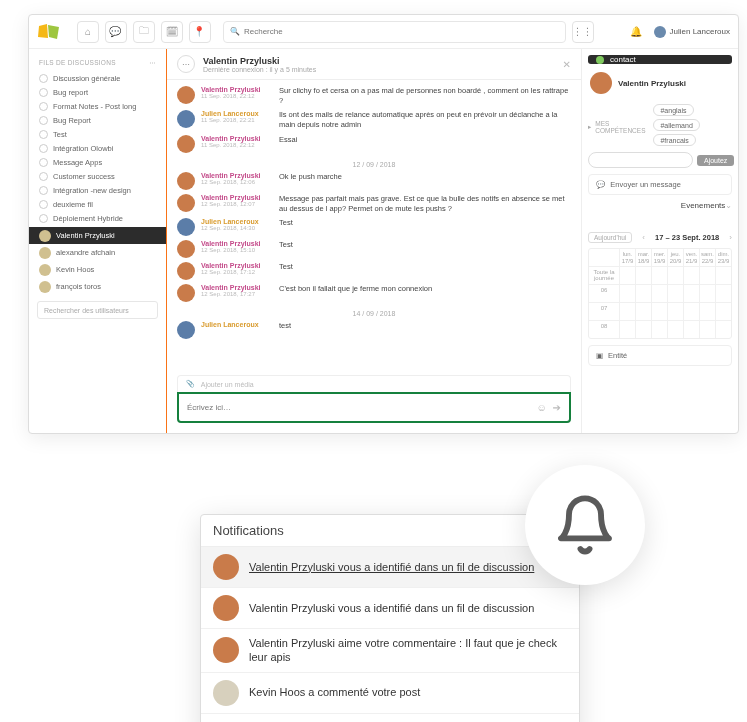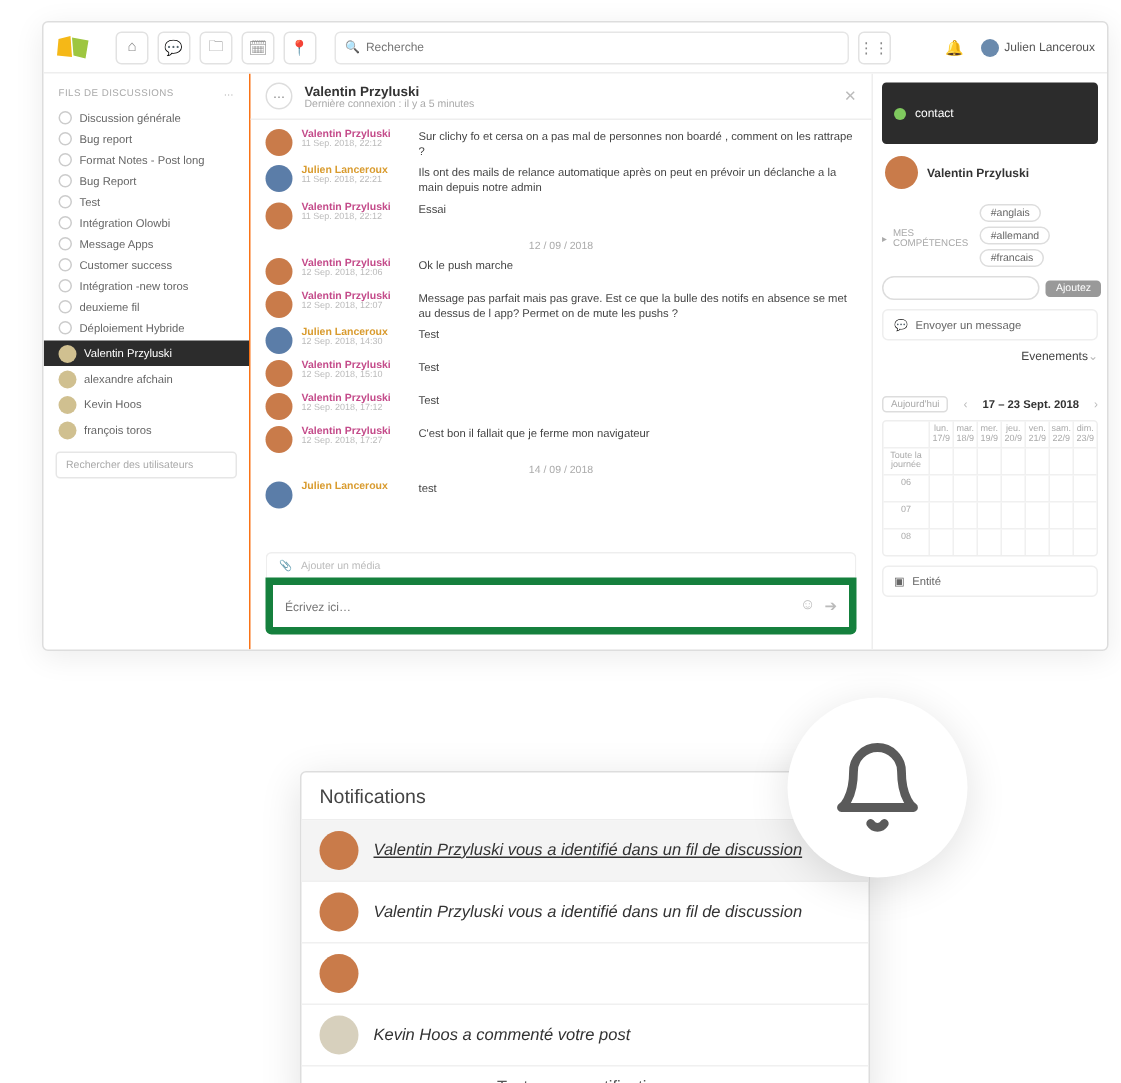--- a/index.html
+++ b/index.html
@@ -30,25 +30,25 @@
   .msg .av.blue { background: #5b7da8; }
   .msg .meta { width: 72px; flex: 0 0 auto; }
   .msg .name { font-size: 7px; font-weight: 600; }
   .msg .name.pink { color: #c44b8a; }
   .msg .name.orange { color: #d99b2e; }
   .msg .date { font-size: 6px; color: #bbb; }
   .msg .text { font-size: 7.5px; color: #444; line-height: 1.35; flex:1; }
   .date-sep { text-align: center; font-size: 7px; color: #aaa; padding: 4px 0; }
   .composer { padding: 6px 10px 10px; }
   .composer-media { border: 1px solid #eee; border-bottom: 0; border-radius: 4px 4px 0 0; padding: 4px 8px; font-size: 7px; color: #bbb; display:flex; align-items:center; gap:6px;}
-  .composer-input { border: 5px solid #15803d; border-radius: 0 0 4px 4px; padding: 8px; display:flex; align-items:center;}
+  .composer-input { border: 2px solid #15803d; border-radius: 0 0 4px 4px; padding: 8px; display:flex; align-items:center;}
   .composer-input input { border:0; outline:0; flex:1; font-size:8px; color:#666; }
   .composer-input .actions { display:flex; gap:6px; color:#bbb; font-size:10px; }
   .rightpanel { width: 156px; padding: 6px; overflow:hidden; }
-  .contact-head { background: #2c2c2c; color: #fff; border-radius: 3px; padding: 16px 8px; font-size: 8px; display:flex; align-items:center; gap:6px;}
+  .contact-head { background: #2c2c2c; color: #fff; border-radius: 3px; padding: 0 8px; font-size: 8px; display:flex; align-items:center; gap:6px;}
   .contact-head .dot { width:8px;height:8px;border-radius:50%;background:#7fc95e;}
   .contact-row { display:flex; align-items:center; gap:6px; padding: 8px 2px; }
   .contact-av { width:22px;height:22px;border-radius:50%;background:#c97b4a;}
   .contact-name { font-size:8px; font-weight:600; color:#333;}
   .skills-label { font-size:6.5px; color:#aaa; display:flex;align-items:center;gap:4px;}
   .skillrow{display:flex;flex-wrap:wrap;gap:3px;margin:2px 0 6px}
   .skill { border:1px solid #ddd; border-radius:9px; padding:1.5px 6px; font-size:7px; color:#666;}
   .addrow{display:flex;gap:4px;align-items:center;margin-bottom:6px}
   .addrow input{flex:1;border:1px solid #ddd;border-radius:9px;height:16px;padding:0 6px;font-size:7px}
   .addbtn{background:#999;color:#fff;border-radius:3px;padding:2px 7px;font-size:7px;cursor:pointer}
@@ -66,21 +66,21 @@
   .cal-rows div.row span:first-child{border-left:0;width:30px;flex:0 0 30px;text-align:center;padding-top:2px}
 
   
   .notif-pop { position: absolute; left: 200px; top: 514px; width: 380px; background: #fff; border: 1px solid #ddd; border-radius: 4px; box-shadow: 0 6px 28px rgba(0,0,0,0.12); font-size: 11px; }
   .notif-head { padding: 8px 12px; font-size: 13px; color: #444; border-bottom:1px solid #eee;}
   .notif-item { display:flex; align-items:center; gap:10px; padding:7px 12px; border-bottom:1px solid #f0f0f0; cursor:pointer;}
   .notif-item:first-of-type .ntext { text-decoration: underline; }
   .notif-item:first-of-type { background:#f4f4f4; }
   .nav { width:26px;height:26px;border-radius:50%;background:#c97b4a; flex:0 0 auto;}
   .nav.grey{background:#d7d0bd}
-  .ntext { font-size:11px; color:#333; line-height:1.3;font-style:italic;}
+  .ntext { font-size:11px; color:#333; line-height:1.3;}
   .notif-foot{ text-align:center; padding:8px; font-size:11px; color:#555;}
 
   .big-bell { position:absolute; left: 525px; top: 465px; width: 120px; height: 120px; border-radius: 50%; background:#fff; box-shadow: 0 6px 28px rgba(0,0,0,0.12); display:flex; align-items:center; justify-content:center; }
   .big-bell svg { width: 64px; height: 64px; }
 </style>
 </head>
 <body>
 
 <div class="app">
 
@@ -144,21 +144,21 @@
           <div class="side-item">
             <span class="side-dot"></span>
             <span>Message Apps</span>
           </div>
           <div class="side-item">
             <span class="side-dot"></span>
             <span>Customer success</span>
           </div>
           <div class="side-item">
             <span class="side-dot"></span>
-            <span>Intégration -new toros</span>
+            <span>Intégration -new design</span>
           </div>
           <div class="side-item">
             <span class="side-dot"></span>
             <span>deuxieme fil</span>
           </div>
           <div class="side-item">
             <span class="side-dot"></span>
             <span>Déploiement Hybride</span>
           </div>
         </div>
@@ -262,21 +262,21 @@
                 <div class="date">12 Sep. 2018, 17:12</div>
               </div>
               <div class="text">Test</div>
             </div>
             <div class="msg">
               <div class="av "></div>
               <div class="meta">
                 <div class="name pink">Valentin Przyluski</div>
                 <div class="date">12 Sep. 2018, 17:27</div>
               </div>
-              <div class="text">C'est bon il fallait que je ferme mon navigateur</div>
+              <div class="text">C'est bon il fallait que je ferme mon connexion</div>
             </div>
           </div>
         <div class="date-sep">14 / 09 / 2018</div>
         <div id="msgs3">
             <div class="msg">
               <div class="av blue"></div>
               <div class="meta">
                 <div class="name orange">Julien Lanceroux</div>
                 <div class="date"></div>
               </div>
@@ -404,20 +404,21 @@
       <div class="notif-item">
         <div class="nav "></div>
         <div class="ntext">Valentin Przyluski vous a identifié dans un fil de discussion</div>
       </div>
       <div class="notif-item">
         <div class="nav "></div>
         <div class="ntext">Valentin Przyluski vous a identifié dans un fil de discussion</div>
       </div>
       <div class="notif-item">
         <div class="nav "></div>
+        <div class="ntext">Valentin Przyluski aime votre commentaire : Il faut que je check leur apis</div>
       </div>
       <div class="notif-item">
         <div class="nav grey"></div>
         <div class="ntext">Kevin Hoos a commenté votre post</div>
       </div>
     </div>
   <div class="notif-foot">Toutes mes notifications</div>
 </div>
 
 <div class="big-bell">

